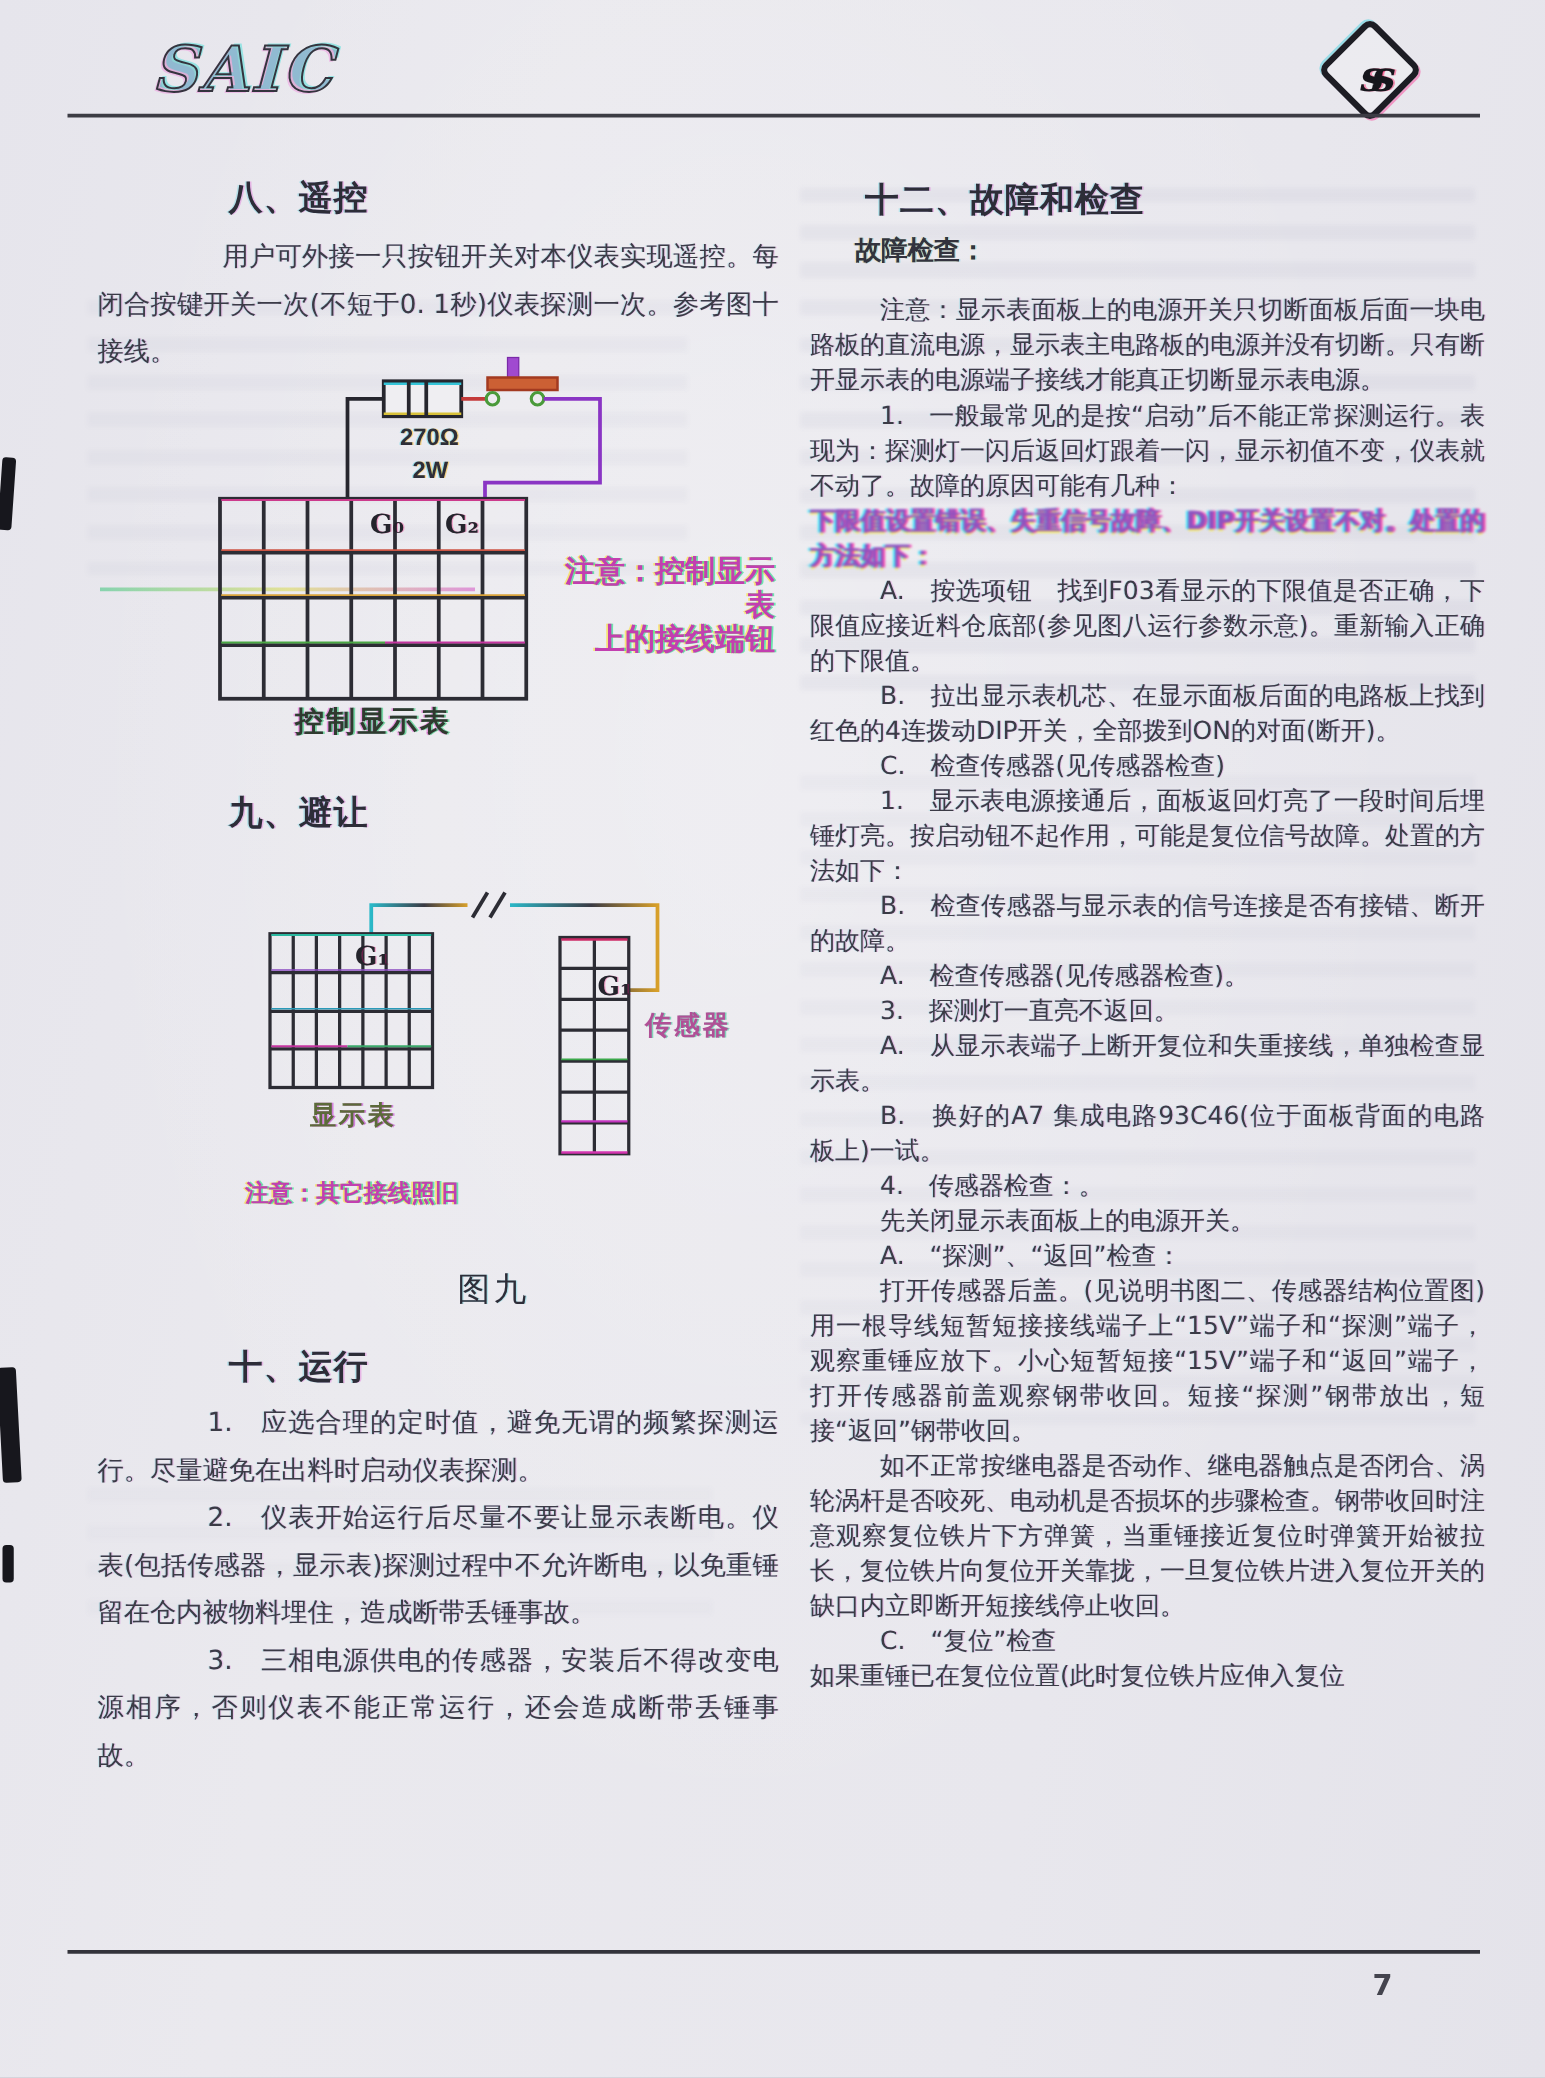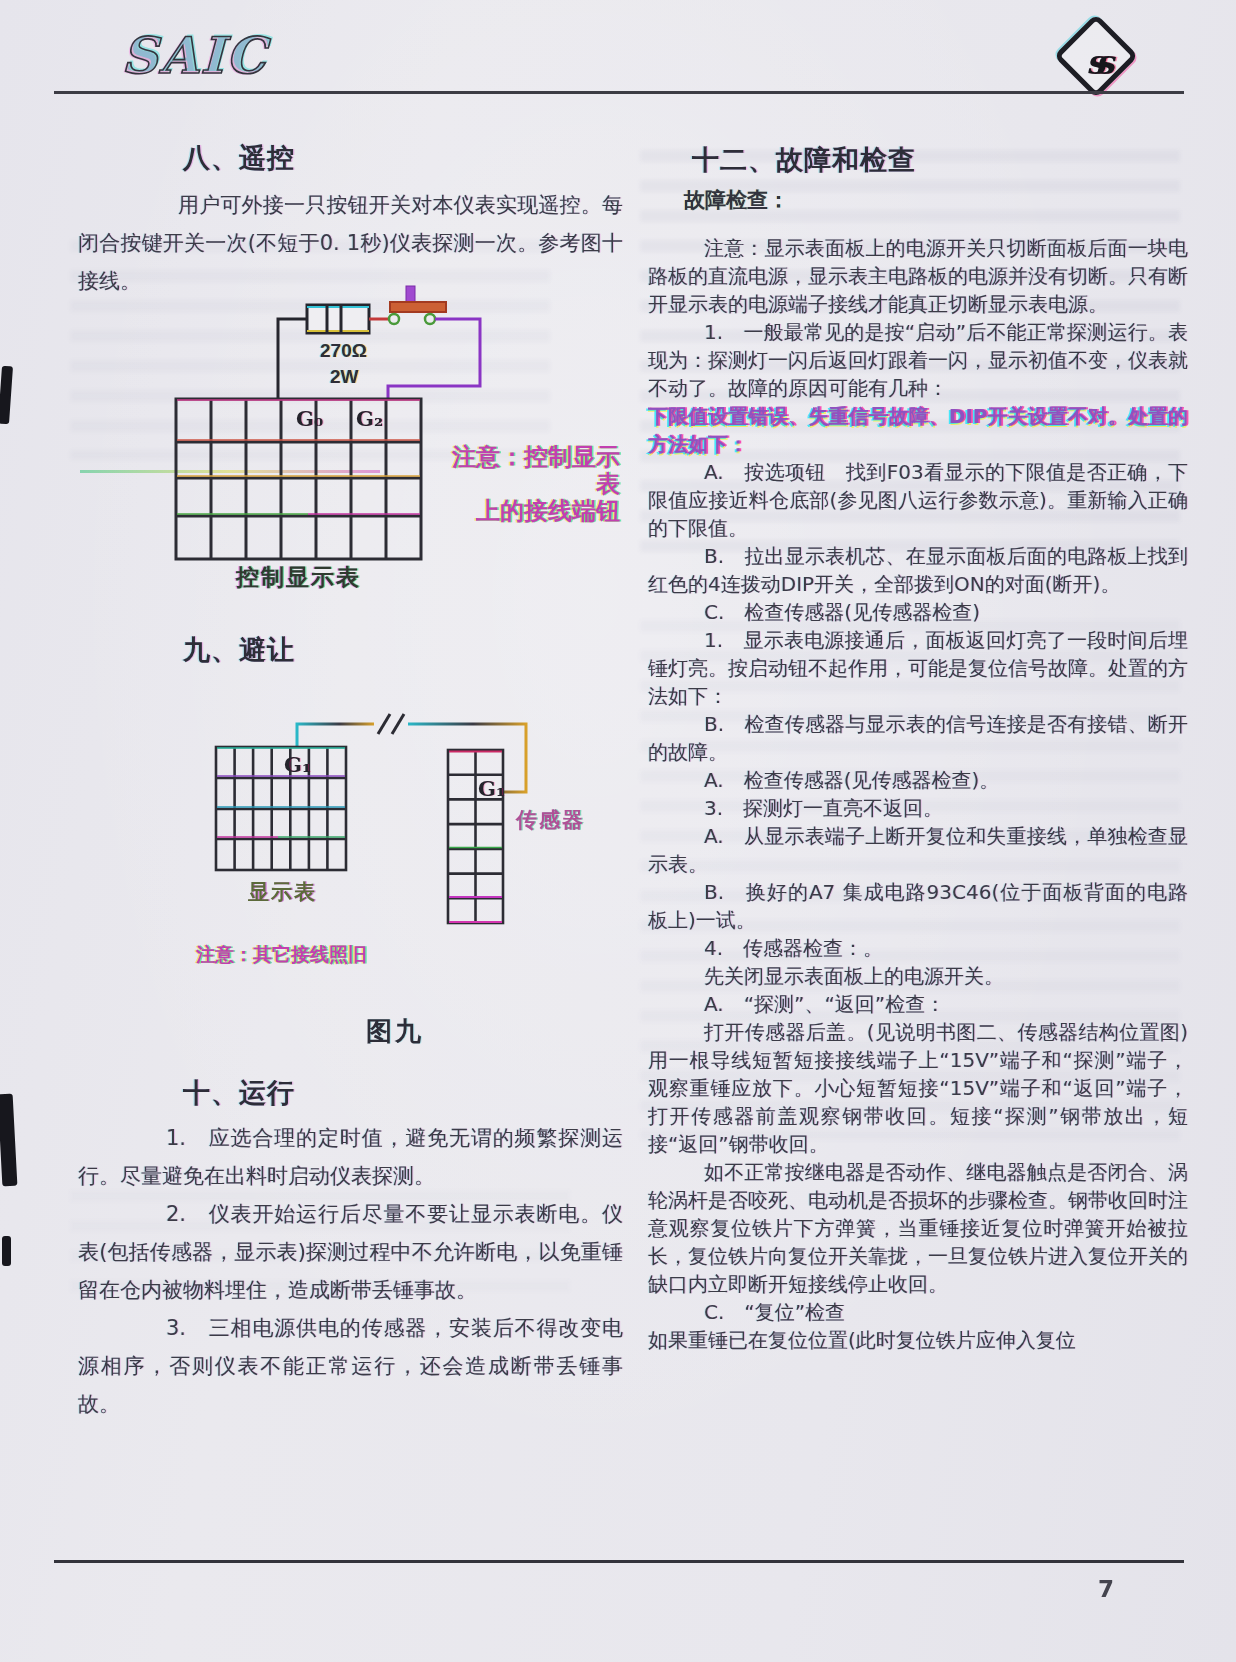--- a/index.html
+++ b/index.html
@@ -87,21 +87,21 @@
                   text-shadow:1px 0 rgba(255,0,120,0.3); }
   .lbl-caption  { font-size:23px; color:#2f3a2f; letter-spacing:2px;
                   text-shadow:1.3px 0 rgba(0,190,90,0.5), -1.3px 0 rgba(230,0,200,0.35); }
   .lbl-display  { font-size:21px; color:#5c6a3a; letter-spacing:2px;
                   text-shadow:1.3px 0 rgba(180,0,200,0.45); }
   .lbl-sensor   { font-size:21px; color:#b05096; letter-spacing:2px;
                   text-shadow:1.2px 0 rgba(0,180,120,0.45); }
   .fig10-note { position:absolute; left:352px; top:180px; width:190px;
                 font-size:24px; line-height:27px; text-align:right; }
   .fig9-note  { margin-top:8px; margin-left:118px; font-size:19px; }
-  .caption-9  { margin-top:46px; padding-left:288px; font-size:26px; font-weight:bold; color:#2d2d38;
+  .caption-9  { margin-top:46px; padding-left:288px; font-size:26px; font-weight:normal; color:#2d2d38;
                 letter-spacing:3px; text-shadow:1px 0 rgba(0,190,210,0.25); }
 
   
   .edge-mark { position:absolute; background:#17171d; border-radius:3px; }
   .bleed {
     position:absolute; pointer-events:none;
     background:repeating-linear-gradient(180deg, rgba(95,100,140,0.10) 0 12px, rgba(0,0,0,0) 12px 30px);
     filter:blur(2.2px); opacity:0.55;
   }
   .streak { position:absolute; pointer-events:none; height:3px; opacity:0.5; }

